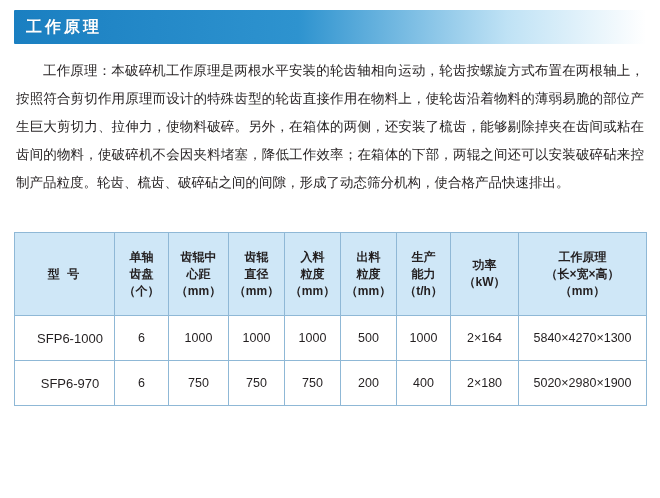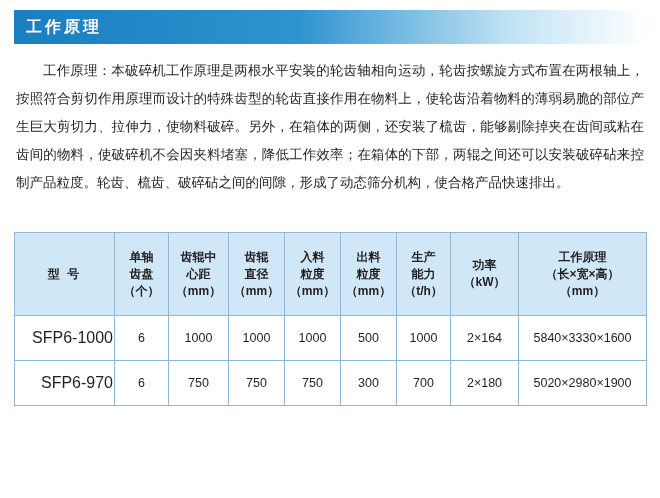--- a/index.html
+++ b/index.html
@@ -91,23 +91,23 @@
   table.spec thead th.model-col {
     font-size: 12px;
     letter-spacing: 2px;
   }
   table.spec tbody td {
     height: 42px;
     background: #ffffff;
     font-size: 12.5px;
   }
   table.spec tbody td.model-cell {
-    text-align: right;
+    text-align: center;
     padding-left: 12px;
-    font-size: 16px;
+    font-size: 13px;
   }
   .unit { display: block; font-weight: bold; }
 </style>
 </head>
 <body>
 
 <div class="page">
 
   <div class="section-head">
     <span class="bar"></span>
@@ -179,30 +179,30 @@
       <tbody>
         <tr>
           <td class="model-cell">SFP6-1000</td>
           <td>6</td>
           <td>1000</td>
           <td>1000</td>
           <td>1000</td>
           <td>500</td>
           <td>1000</td>
           <td>2×164</td>
-          <td>5840×3330×1600</td>
+          <td>5840×4270×1300</td>
         </tr>
         <tr>
           <td class="model-cell">SFP6-970</td>
           <td>6</td>
           <td>750</td>
           <td>750</td>
           <td>750</td>
-          <td>300</td>
-          <td>700</td>
+          <td>200</td>
+          <td>400</td>
           <td>2×180</td>
           <td>5020×2980×1900</td>
         </tr>
       </tbody>
     </table>
   </div>
 
 </div>
 
 </body></html>

